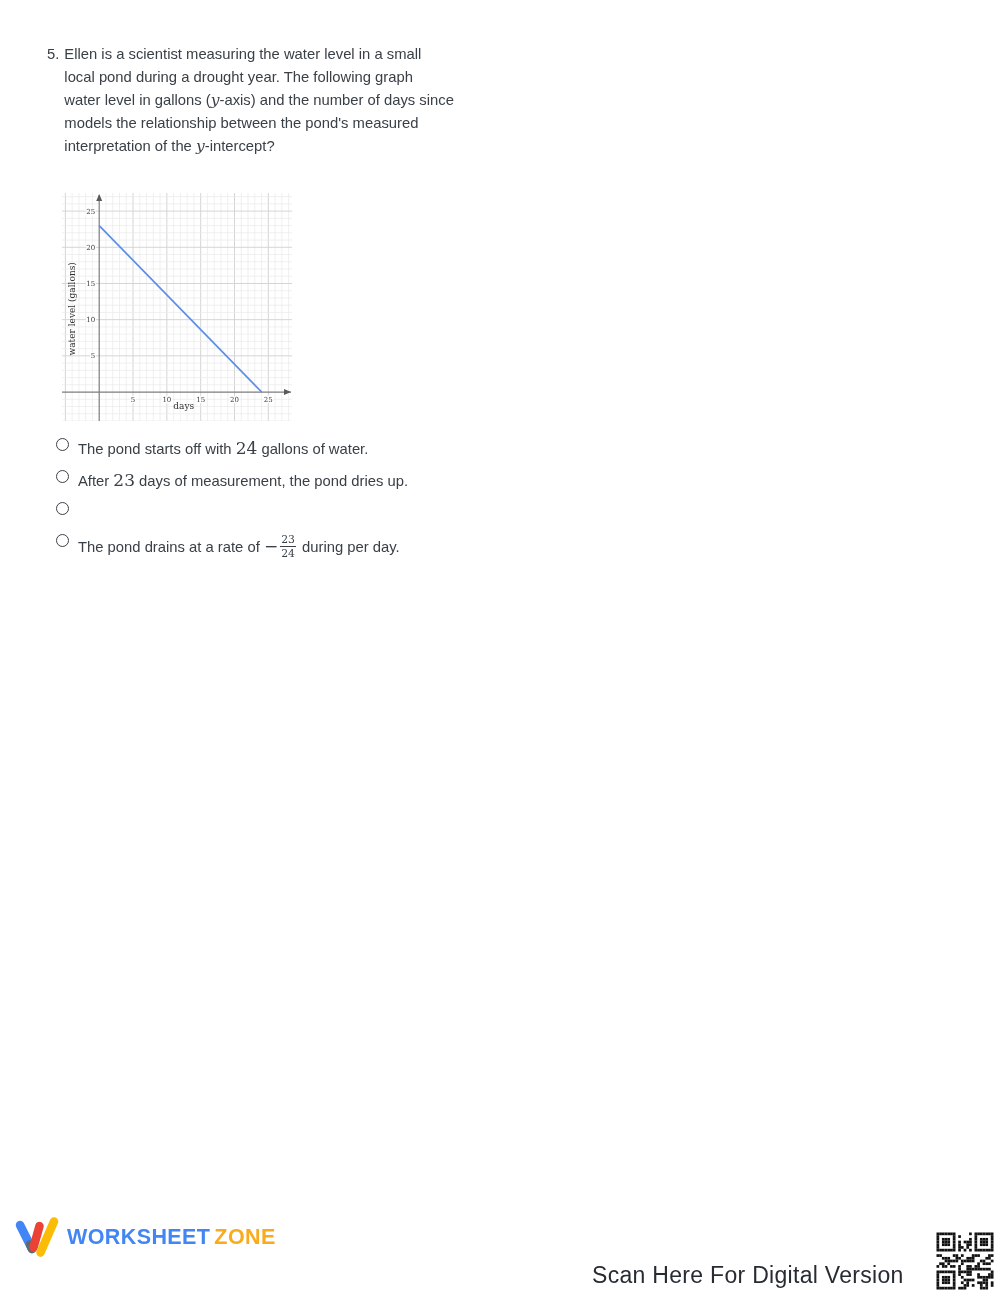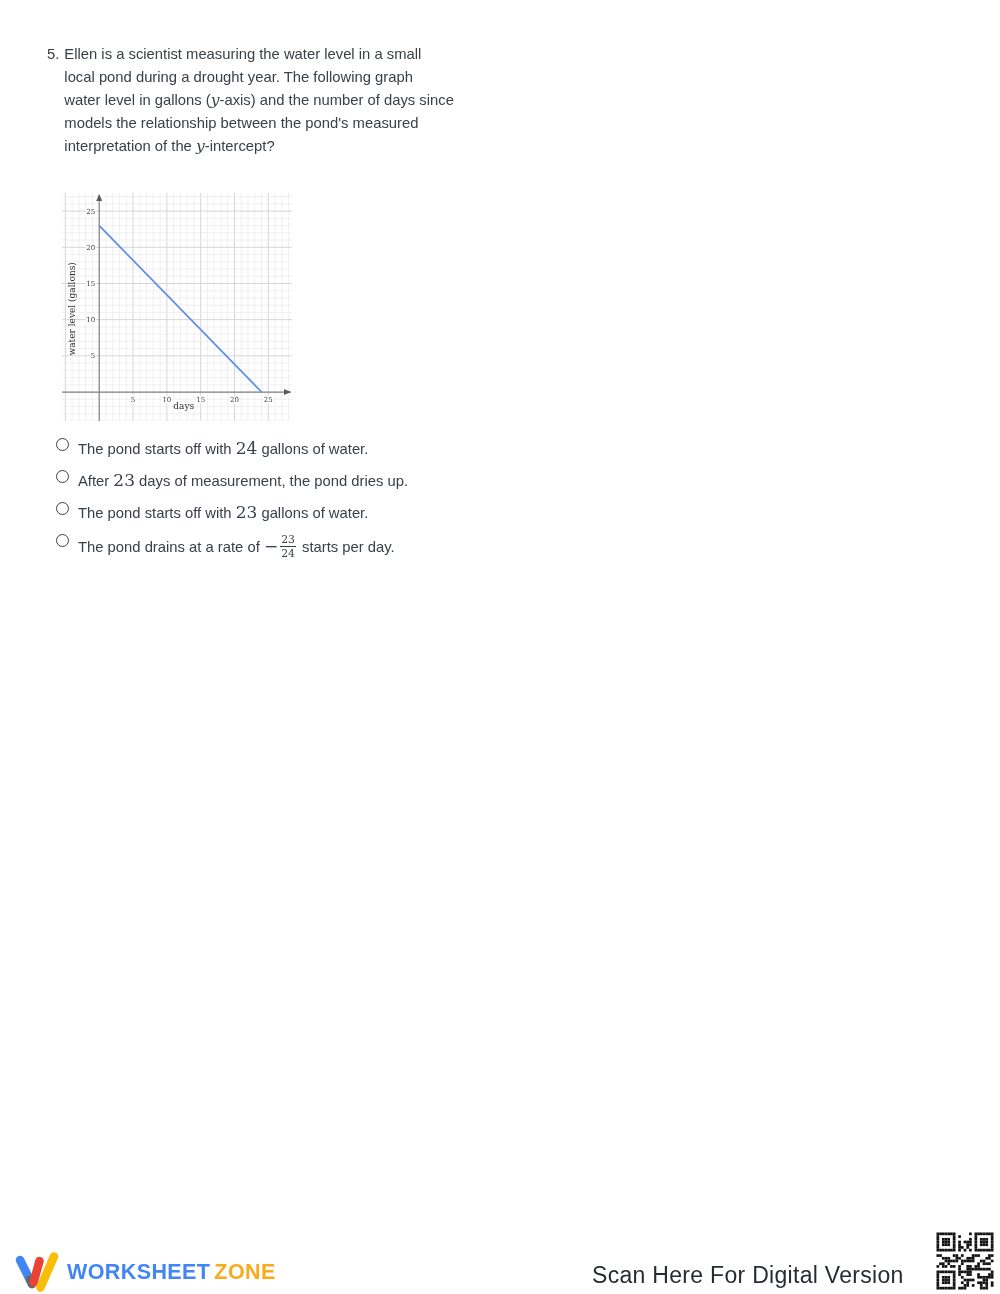--- a/index.html
+++ b/index.html
@@ -22,21 +22,21 @@
   .radio{width:11px;height:11px;border:1.6px solid #3c4248;border-radius:50%;
          margin-right:9px;flex:none;background:#fff;box-sizing:content-box;}
   .opt-text{font-size:14.8px;}
   .mnum{font-family:"DejaVu Serif",serif;font-size:17px;}
   .frac{display:inline-block;vertical-align:-0.5em;text-align:center;
         font-family:"DejaVu Serif",serif;font-size:10.8px;line-height:1.05;margin:0 2px;}
   .frac-num{display:block;border-bottom:1px solid #3a4047;padding:0 1px 1px;}
   .frac-den{display:block;padding-top:1px;}
 
   
-  .footer-logo{position:absolute;left:13px;top:1252px;display:flex;align-items:center;}
+  .footer-logo{position:absolute;left:13px;top:1217px;display:flex;align-items:center;}
   .logo-mark{width:46px;height:40px;}
   .logo-text{font-weight:bold;font-size:21.5px;letter-spacing:0.4px;margin-left:8px;white-space:nowrap;}
   .logo-blue{color:#4285F4;}
   .logo-orange{color:#F9AB1E;margin-left:4px;}
   .scan-text{position:absolute;left:592px;top:1262px;font-size:23px;color:#272c33;
              letter-spacing:0.3px;white-space:nowrap;text-align:right;}
   .qr{position:absolute;left:935px;top:1231px;width:60px;height:60px;}
 </style>
 </head>
 <body>
@@ -144,25 +144,24 @@
     <div class="option">
       <span class="radio"></span>
       <span class="opt-text"><span>The pond starts off with </span><span class="mnum">24</span><span> gallons of water.</span></span>
     </div>
     <div class="option">
       <span class="radio"></span>
       <span class="opt-text"><span>After </span><span class="mnum">23</span><span> days of measurement, the pond dries up.</span></span>
     </div>
     <div class="option">
       <span class="radio"></span>
-      <span class="opt-text"><span>The pond starts off with </span><span class="mnum">23</span><span> gallons of water.</span></span>
     </div>
     <div class="option">
       <span class="radio"></span>
-      <span class="opt-text"><span>The pond drains at a rate of </span><span class="mnum">−</span><span class="frac"><span class="frac-num">23</span><span class="frac-den">24</span></span><span> starts per day.</span></span>
+      <span class="opt-text"><span>The pond drains at a rate of </span><span class="mnum">−</span><span class="frac"><span class="frac-num">23</span><span class="frac-den">24</span></span><span> during per day.</span></span>
     </div>
   </div>
 
   <div class="footer-logo">
     <svg class="logo-mark" viewBox="0 0 46 40">
       <line x1="7" y1="8" x2="19" y2="32" stroke="#4285F4" stroke-width="8.5" stroke-linecap="round"></line>
       <line x1="17" y1="27.5" x2="19" y2="32" stroke="#5C6B73" stroke-width="8.5" stroke-linecap="round"></line>
       <line x1="26.5" y1="9" x2="20.5" y2="30.5" stroke="#EA4335" stroke-width="8.5" stroke-linecap="round"></line>
       <line x1="41" y1="4.5" x2="27.5" y2="35.5" stroke="#FBBC05" stroke-width="8.5" stroke-linecap="round"></line>
     </svg>

